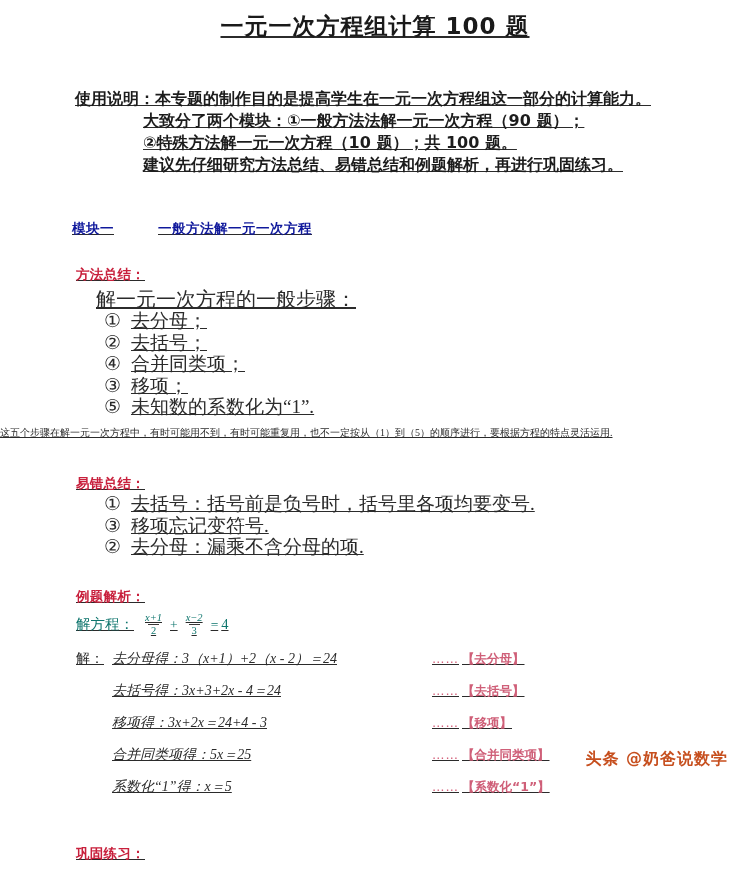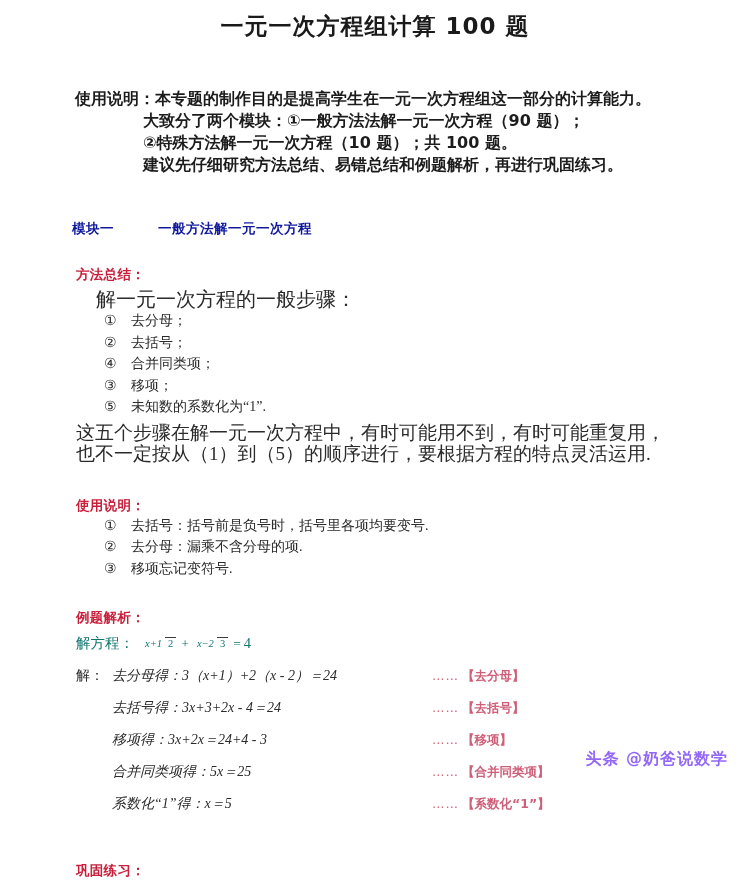--- a/index.html
+++ b/index.html
@@ -14,20 +14,21 @@
     font-family: "Liberation Serif", "DejaVu Serif", serif;
     color: #2b2b2b;
     overflow: hidden;
   }
 
   .page {
     position: relative;
     width: 750px;
     height: 784px;
     box-sizing: border-box;
+    text-decoration: underline;
   }
 
   
   .doc-title {
     text-align: center;
     font-family: "DejaVu Sans", "Liberation Sans", sans-serif;
     font-weight: bold;
     font-size: 23px;
     letter-spacing: 1px;
     color: #1a1a1a;
@@ -78,50 +79,49 @@
   
   .body-line {
     padding-left: 96px;
     font-size: 20px;
     line-height: 21px;
     color: #2b2b2b;
     margin-top: 5px;
   }
   .list-line {
     padding-left: 104px;
-    font-size: 14px;
+    font-size: 19px;
     line-height: 21.5px;
     color: #2b2b2b;
   }
   .list-line .num { display: inline-block; width: 27px; }
 
   .para {
-    padding-left: 76px;
     padding-right: 70px;
-    font-size: 19px;
+    font-size: 10px;
     line-height: 21.5px;
     color: #2b2b2b;
     margin-top: 4px;
   }
 
   
   .eq-line {
     padding-left: 76px;
     margin-top: 6px;
     font-size: 14.5px;
     color: #0f766e;
     display: flex;
     align-items: center;
     line-height: 21px;
   }
   .eq-label { margin-right: 6px; }
   .frac {
     display: inline-flex;
-    flex-direction: row;
-    align-items: flex-end;
+    flex-direction: column;
+    align-items: center;
     vertical-align: middle;
     font-size: 10.5px;
     line-height: 1.15;
     margin: 0 2px;
     font-style: italic;
   }
   .frac .fnum { padding: 0 3px; }
   .frac .fden {
     padding: 0 3px;
     border-top: 1px solid #3a3a3a;
@@ -152,21 +152,21 @@
   .ital { font-style: italic; }
 
   
   .watermark {
     position: absolute;
     right: 22px;
     bottom: 14px;
     font-family: "DejaVu Sans", "Liberation Sans", sans-serif;
     font-weight: bold;
     font-size: 16px;
-    color: #8b5cf6;
+    color: #c2410c;
     letter-spacing: 1px;
     opacity: 0.92;
   }
 </style>
 </head>
 <body>
 
 <div class="page">
 
   <h1 class="doc-title">一元一次方程组计算 100 题</h1>
@@ -196,29 +196,29 @@
   </div>
   <div class="list-line">
     <span class="num">③</span><span>移项；</span>
   </div>
   <div class="list-line">
     <span class="num">⑤</span><span>未知数的系数化为“1”.</span>
   </div>
 
   <div class="para">这五个步骤在解一元一次方程中，有时可能用不到，有时可能重复用，也不一定按从（1）到（5）的顺序进行，要根据方程的特点灵活运用.</div>
 
-  <div class="sec-heading sh-mistake">使用说明：</div>
+  <div class="sec-heading sh-mistake">易错总结：</div>
   <div class="list-line">
     <span class="num">①</span><span>去括号：括号前是负号时，括号里各项均要变号.</span>
   </div>
   <div class="list-line">
+    <span class="num">③</span><span>移项忘记变符号.</span>
+  </div>
+  <div class="list-line">
     <span class="num">②</span><span>去分母：漏乘不含分母的项.</span>
-  </div>
-  <div class="list-line">
-    <span class="num">③</span><span>移项忘记变符号.</span>
   </div>
 
   <div class="sec-heading sh-example">例题解析：</div>
 
   <div class="eq-line">
     <span class="eq-label">解方程：</span>
     <span class="frac">
       <span class="fnum">x+1</span>
       <span class="fden">2</span>
     </span>

